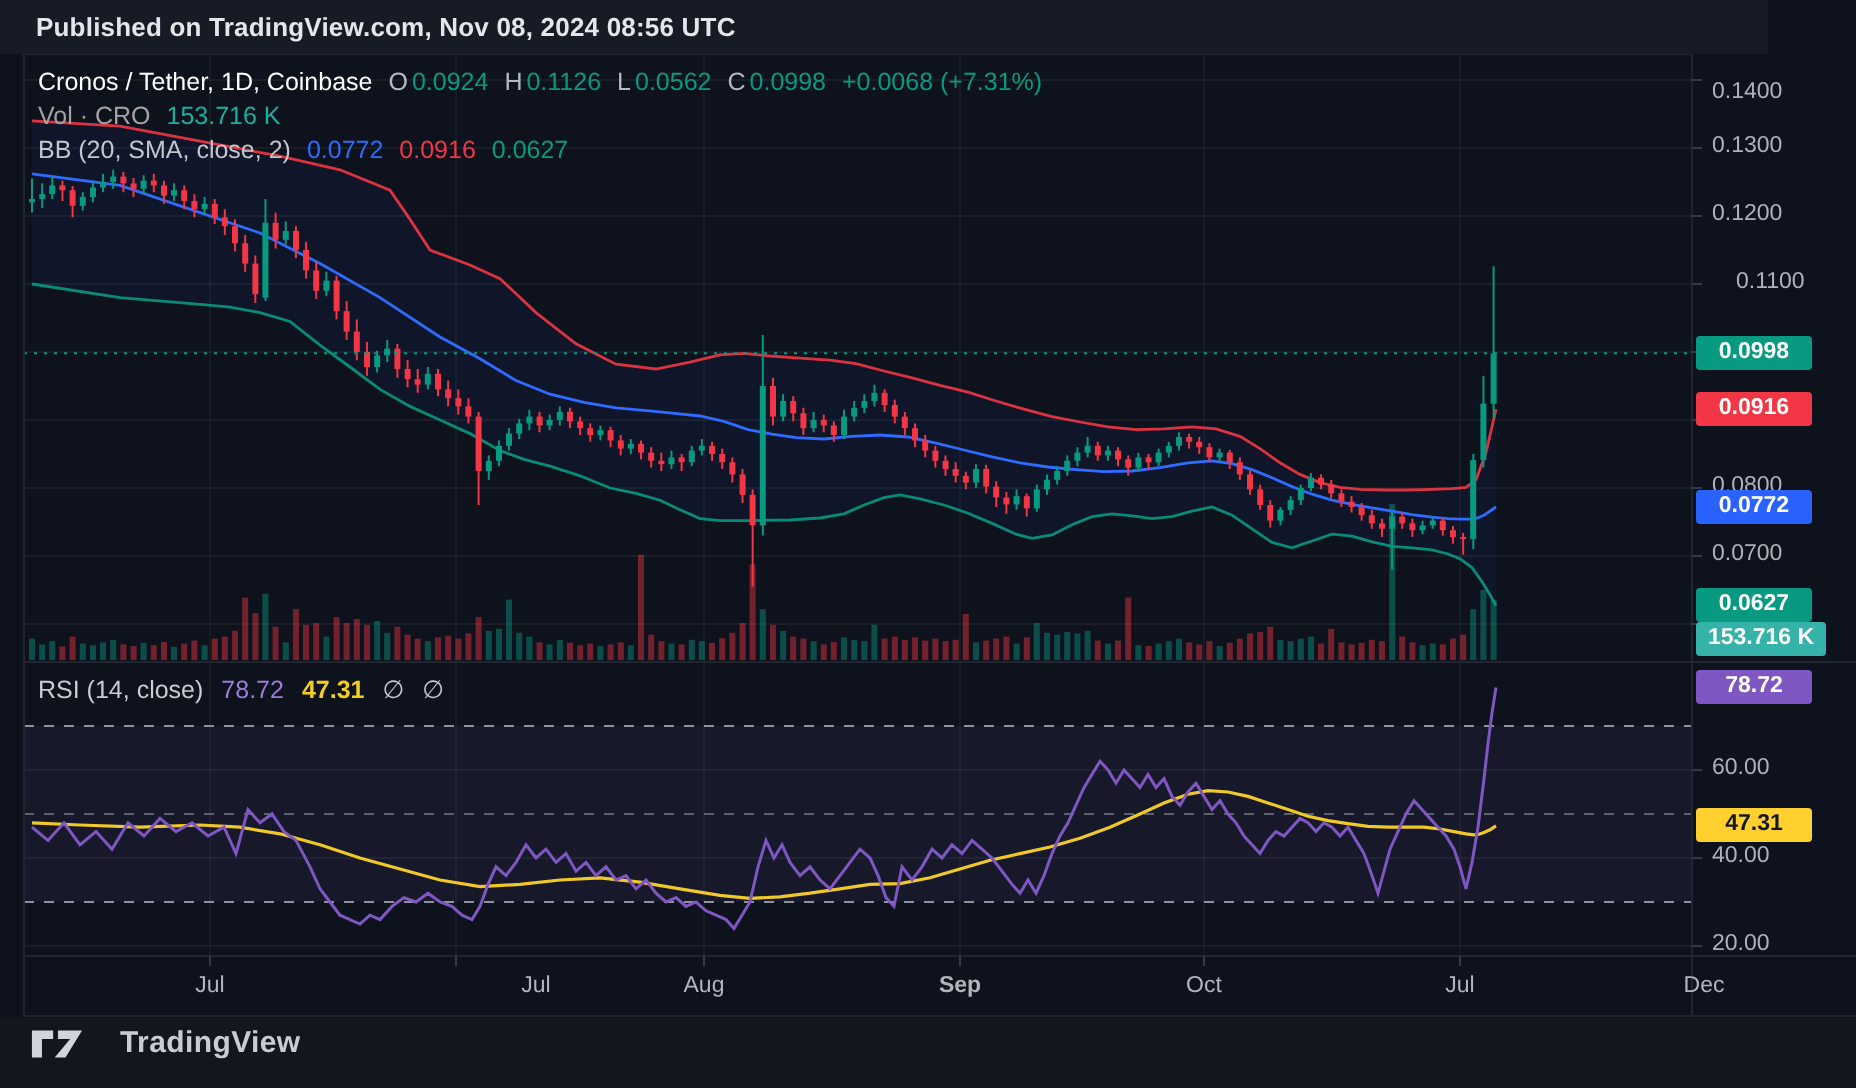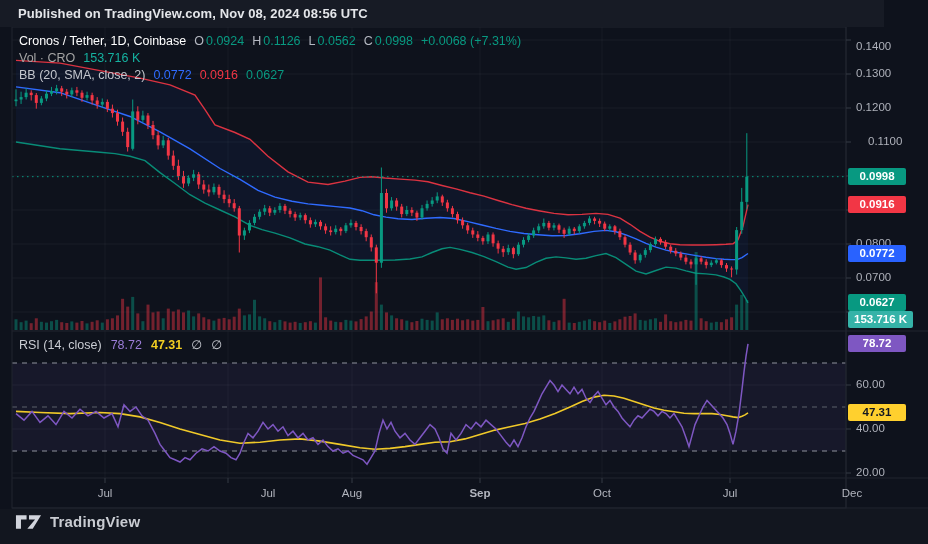--- a/index.html
+++ b/index.html
@@ -23,21 +23,21 @@
   #rsi-legend .pu{color:#9b7dd8;margin-left:9px;}
   #rsi-legend .ye{color:#f2ce22;font-weight:700;margin-left:9px;}
   #rsi-legend .nul{color:#c3c6cd;margin-left:9px;}
   
   .axlbl{position:absolute;left:856px;font-size:11.5px;color:#aeb1ba;z-index:3;}
   .mlbl{position:absolute;top:487px;font-size:11.5px;color:#b2b5be;z-index:3;transform:translateX(-50%);}
   .badge{position:absolute;left:848px;min-width:58px;height:17px;box-sizing:border-box;
          padding:2px 6px 0 6px;border-radius:2px;font-size:11.5px;font-weight:700;
          text-align:center;z-index:4;line-height:13px;}
   
-  #attribution{position:absolute;left:15px;top:513px;z-index:4;display:flex;align-items:center;gap:8px;}
+  #attribution{position:absolute;left:15px;top:513px;z-index:4;display:flex;align-items:center;gap:18px;}
   #attribution .brand{font-size:15px;font-weight:700;color:#c9ccd2;letter-spacing:.2px;}
 </style>
 </head>
 <body>
 
 <div id="banner">
   <span class="txt">Published on TradingView.com, Nov 08, 2024 08:56 UTC</span>
 </div>
 
 <div id="bottomstrip"></div>

